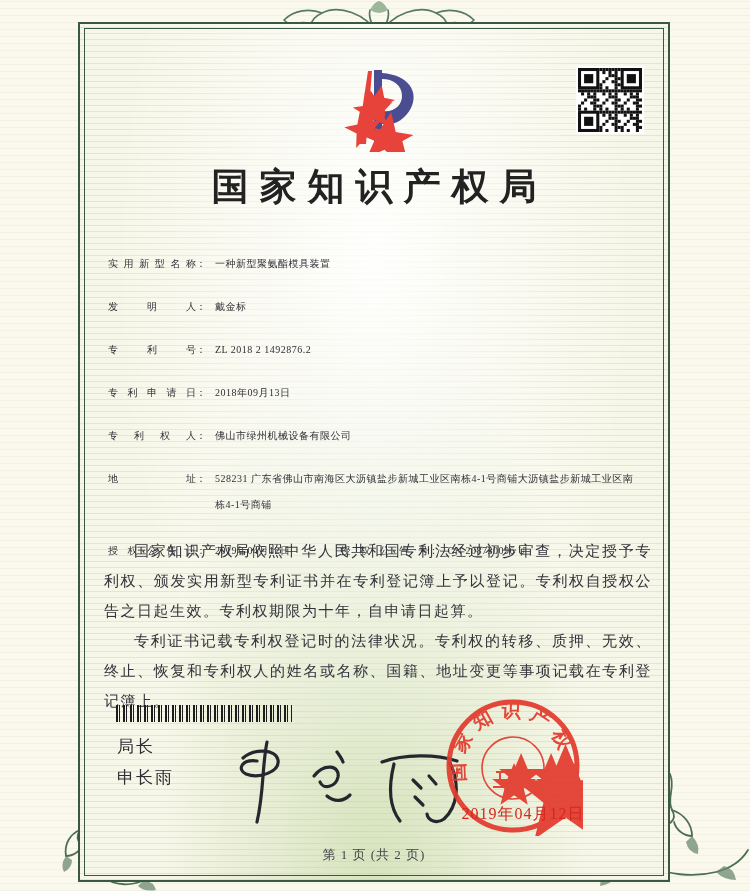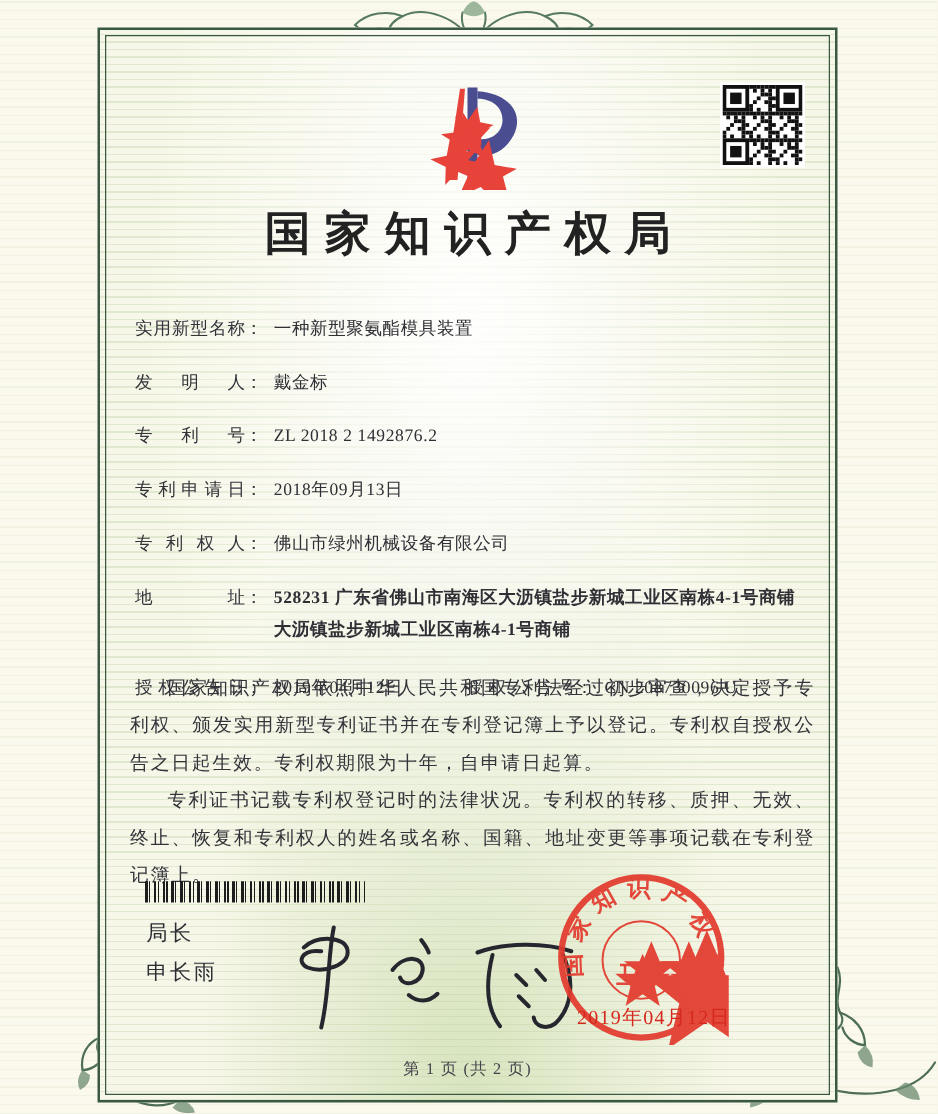--- a/index.html
+++ b/index.html
@@ -22,26 +22,26 @@
   .frame::before{
     content:"";position:absolute;inset:4px;border:1px solid #3a5943;pointer-events:none;
   }
   .cert-no{position:absolute;left:34px;top:46px;font-size:15px;letter-spacing:3px;color:#3b3b40;}
   .logo{position:absolute;left:247px;top:40px;}
   .qr{position:absolute;left:496px;top:42px;background:#fff;padding:2px;}
   .title{
     position:absolute;left:0;top:138px;width:100%;text-align:center;
     font-size:37px;font-weight:600;letter-spacing:11px;text-indent:11px;color:#222;
   }
-  .fields{position:absolute;left:28px;top:230px;width:545px;font-size:14px;color:#2f2f35;}
+  .fields{position:absolute;left:28px;top:230px;width:545px;font-size:10px;color:#2f2f35;}
   .frow{display:flex;align-items:flex-start;margin-bottom:23px;line-height:20px;}
   .flabel{display:inline-block;width:88px;text-align:justify;text-align-last:justify;color:#33333a;white-space:nowrap;}
   .fcolon{margin-right:9px;color:#33333a;}
   .fvalue{letter-spacing:.5px;}
-  .frow.address .fvalue{width:425px;line-height:26px;margin-top:-3px;font-weight:bold;}
+  .frow.address .fvalue{width:425px;line-height:26px;margin-top:-3px;}
   .frow.grant{margin-bottom:0;align-items:center;}
   .pair2{margin-left:50px;display:flex;}
   .paras{position:absolute;left:24px;top:512px;width:548px;font-size:15px;color:#33333a;
          line-height:30px;letter-spacing:1.5px;text-align:justify;}
   .paras p{margin:0;text-indent:2em;}
   .barcode{
     position:absolute;left:36px;top:681px;width:176px;height:17px;
     background:repeating-linear-gradient(90deg,
       #1c1c1c 0 2px, rgba(0,0,0,0) 2px 3px,
       #1c1c1c 3px 4px, rgba(0,0,0,0) 4px 7px,

